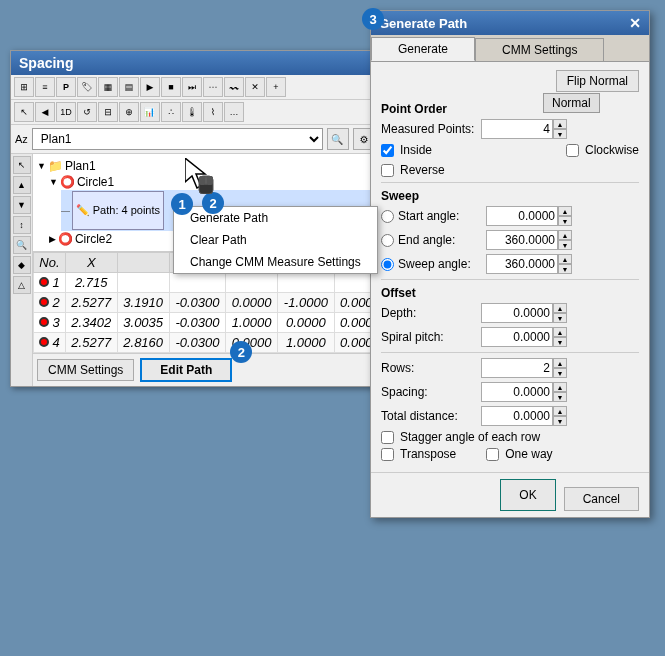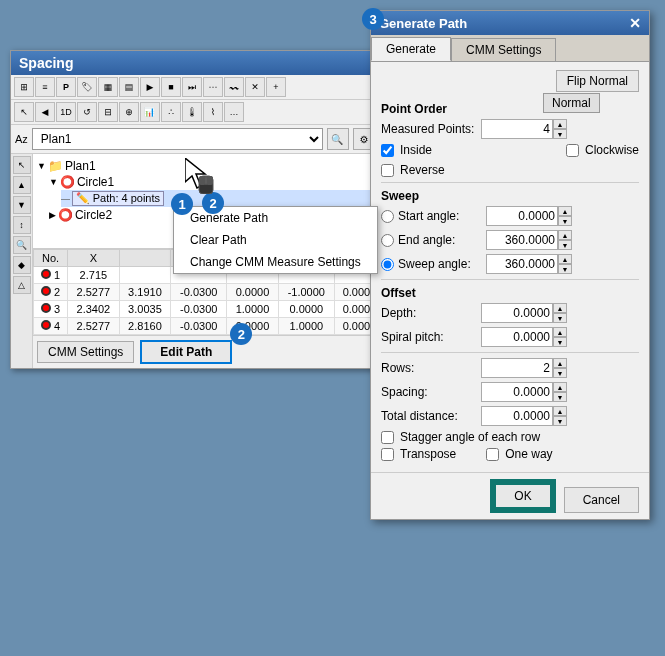--- a/index.html
+++ b/index.html
@@ -144,21 +144,22 @@
     .context-menu-item {
       padding: 4px 16px;
       font-size: 12px;
       cursor: pointer;
     }
 
     
     .data-table {
       width: 100%;
       border-collapse: collapse;
-      font-size: 11px;
+      font-size: 13px;
+      font-style: italic;
     }
     .data-table th {
       background: #e4e4e4;
       border: 1px solid #ccc;
       padding: 2px 4px;
       text-align: center;
       font-weight: normal;
     }
     .data-table td {
       border: 1px solid #ddd;
@@ -243,21 +244,21 @@
       background: none;
       border: none;
       font-weight: bold;
     }
     .dialog-tabs {
       display: flex;
       background: #d4d0c8;
       border-bottom: 1px solid #999;
     }
     .dialog-tab {
-      padding: 4px 14px;
+      padding: 4px 26px;
       font-size: 12px;
       cursor: pointer;
       border: 1px solid #999;
       border-bottom: none;
       margin-top: 3px;
     }
     .dialog-tab.active {
       background: #f0f0f0;
       border-bottom: 1px solid #f0f0f0;
       margin-top: 2px;
@@ -335,21 +336,21 @@
       border-top: 1px solid #ccc;
       background: #f0f0f0;
     }
     .ok-btn, .cancel-btn {
       padding: 4px 18px;
       font-size: 12px;
       cursor: pointer;
     }
     .ok-btn {
       background: #e8e8e8;
-      border: 6px solid #0f766e;
+      border: 1px solid #0f766e;
     }
     .cancel-btn {
       background: #e8e8e8;
       border: 1px solid #aaa;
       margin-top: 8px;
     }
 
     
     .num-badge {
       position: absolute;
@@ -445,21 +446,21 @@
         </div>
 
         <div class="tree-item tree-indent">
           <span style="font-size:9px;">▼</span>
           <span style="color:#cc8800;">⭕</span>
           <span>Circle1</span>
         </div>
 
         <div class="tree-item tree-indent2 selected" style="position:relative;">
           <span style="font-size:9px;color:#555;">—</span>
-          <span style="background:#e0e8ff;border:1px solid #88a;padding:0 3px;font-size:11px;">
+          <span style="background:#e0e8ff;border:1px solid #88a;padding:12px 3px;font-size:11px;">
             <span>✏️</span>
             <span>Path: 4 points</span>
           </span>
         </div>
 
         <div class="tree-item tree-indent">
           <span style="font-size:9px;">▶</span>
           <span style="color:#cc8800;">⭕</span>
           <span>Circle2</span>
         </div>

